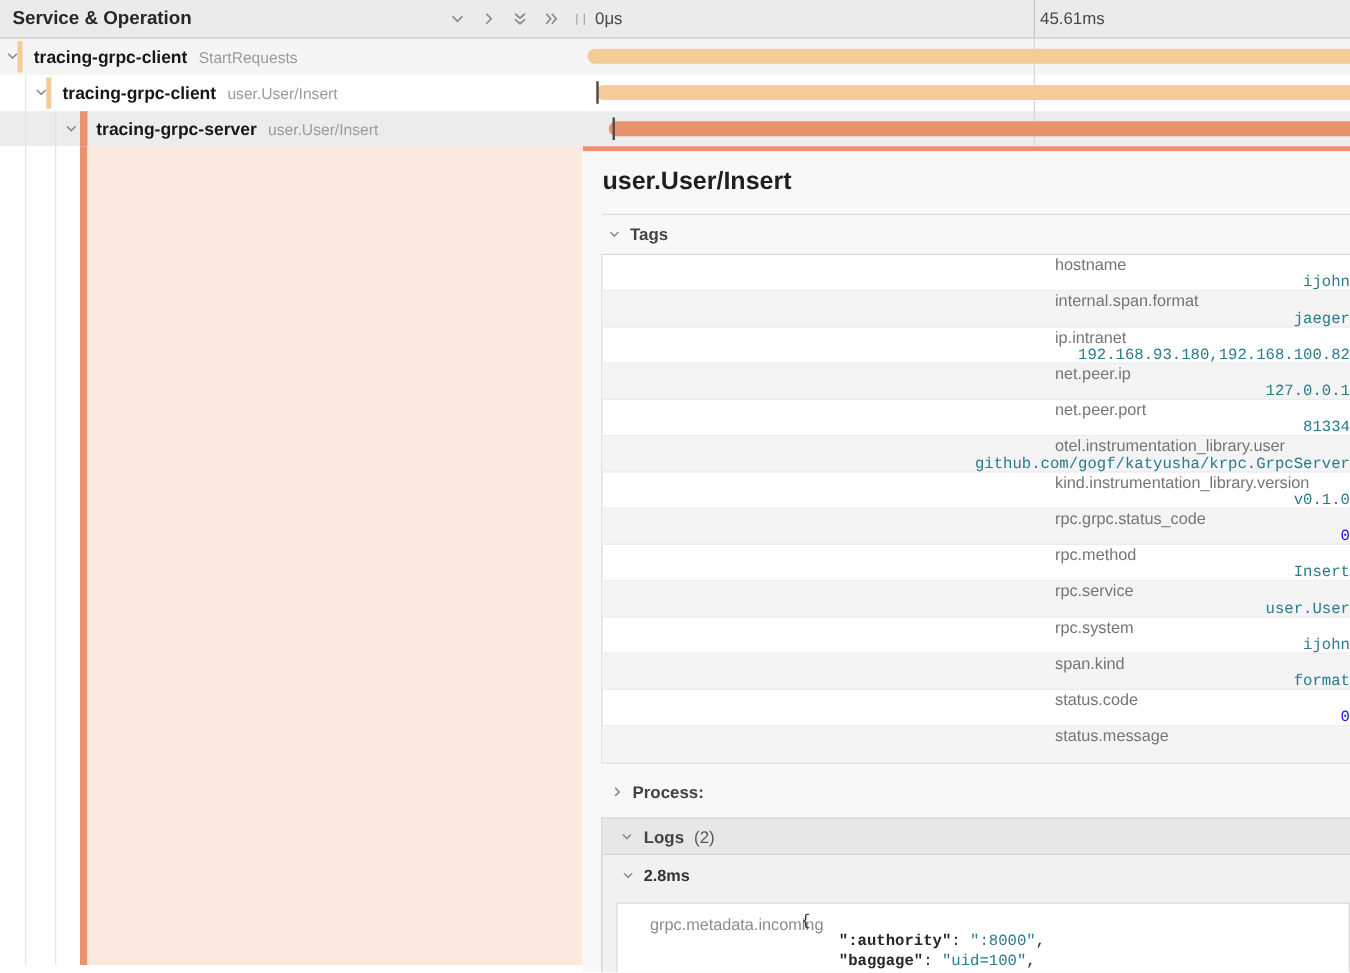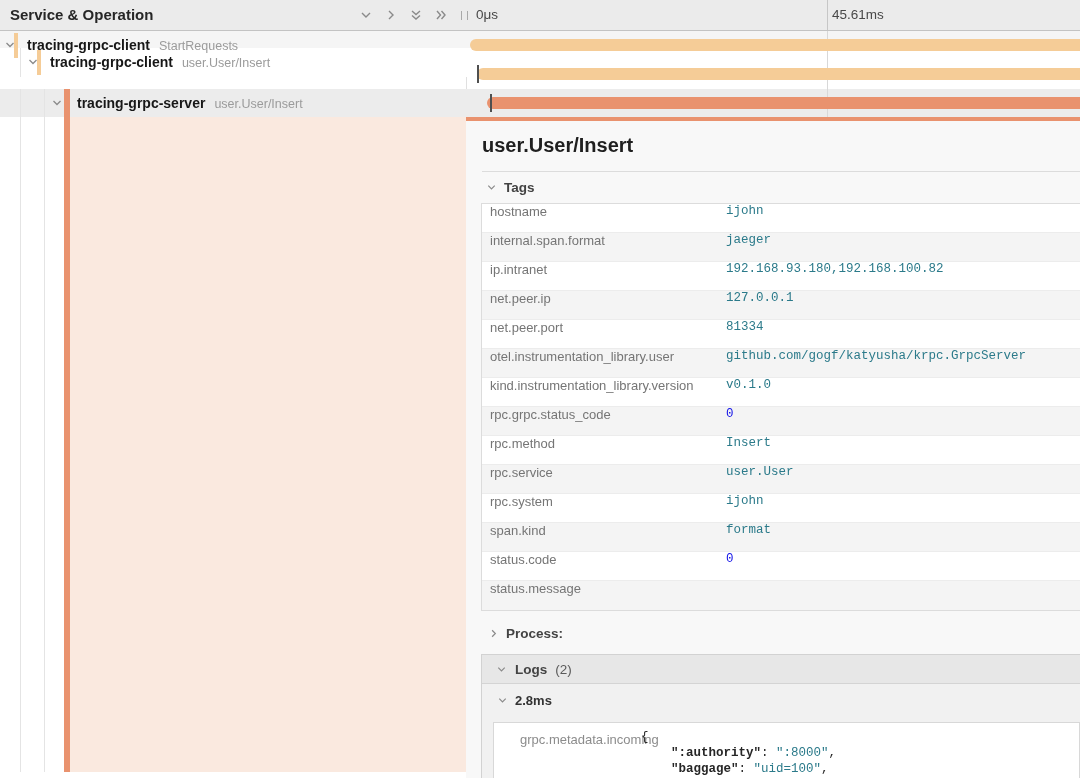--- a/index.html
+++ b/index.html
@@ -20,21 +20,21 @@
   .gripper { position:absolute; left:461px; top:11px; width:5px; height:9px;
     border-left:1px solid #a9a9a9; border-right:1px solid #a9a9a9; }
   .ruler-label { position:absolute; top:0; line-height:30px; font-size:13.5px; color:#484848; }
   .ruler-label.t0 { left:476px; }
   .ruler-label.t1 { left:832px; }
   .header-tickline { position:absolute; left:827px; top:0; width:1px; height:30px; background:#c6c6c6; }
 
   
   .tree-row { position:absolute; left:0; width:1080px; cursor:pointer; }
   .tree-row.r1 { top:31px; height:29px; background:var(--row-stripe-bg,#f5f5f5); }
-  .tree-row.r2 { top:48px; height:29px; background:#ffffff; }
+  .tree-row.r2 { top:60px; height:29px; background:#ffffff; }
   .tree-row.r3 { top:89px; height:28px; background:var(--selected-row-bg,#ececec); }
   .rows-gridline { position:absolute; left:827px; top:31px; width:1px; height:86px; background:#d8d8d8; z-index:1; }
   .timeline-left-border { position:absolute; left:466px; top:31px; width:1px; height:86px; background:#e0e0e0; }
 
   .indent-guide { position:absolute; top:0; width:1px; height:100%; background:#e4e4e4; }
   .tree-chev { position:absolute; top:8px; z-index:2; }
   .svc-colorbar { position:absolute; top:2px; z-index:2; }
   .svc-name { position:absolute; top:0; z-index:2; font-size:14px; font-weight:600; color:#171717; white-space:nowrap; }
   .r1 .svc-name, .r2 .svc-name { line-height:29px; }
   .r3 .svc-name { line-height:28px; }
@@ -62,21 +62,21 @@
   .detail-hr { position:absolute; left:16px; top:50px; width:600px; height:1px; background:#dcdcdc; }
 
   .section-header { position:absolute; display:flex; align-items:center; gap:7px; cursor:pointer; }
   .section-header .lbl { font-size:13.5px; font-weight:700; color:#434343; }
   .tags-header { left:20px; top:59px; }
   .process-header { left:22px; top:505px; }
   .logs-count { font-size:13.5px; font-weight:400; color:#5a5a5a; }
 
   .tags-table { position:absolute; left:15px; top:82px; width:600px; background:#fff;
     border:1px solid #dcdcdc; box-sizing:border-box; }
-  .tag-row { height:29px; box-sizing:border-box; border-bottom:1px solid #ececec; display:flex; align-items:flex-start; }
+  .tag-row { height:29px; box-sizing:border-box; border-bottom:1px solid #ececec; display:flex; align-items:flex-end;flex-direction:column; }
   .tag-row:last-child { border-bottom:none; }
   .tag-row:nth-child(even) { background:#f4f4f4; }
   .tag-key { width:236px; padding-left:8px; flex-shrink:0; font-size:13px; color:#757575; }
   .tag-value { font-family:"Liberation Mono","DejaVu Sans Mono",monospace; font-size:12.5px; color:var(--value-string,#2b7a8a); white-space:nowrap; }
   .tag-value.num { color:var(--value-number,#1515e8); }
 
   .logs-box { position:absolute; left:15px; top:533px; width:600px; height:126px;
     background:#f1f1f1; border:1px solid #d2d2d2; box-sizing:border-box; }
   .logs-header { height:29px; background:#e7e7e7; border-bottom:1px solid #d4d4d4;
     display:flex; align-items:center; gap:8px; padding-left:14px; cursor:pointer; box-sizing:border-box; }

